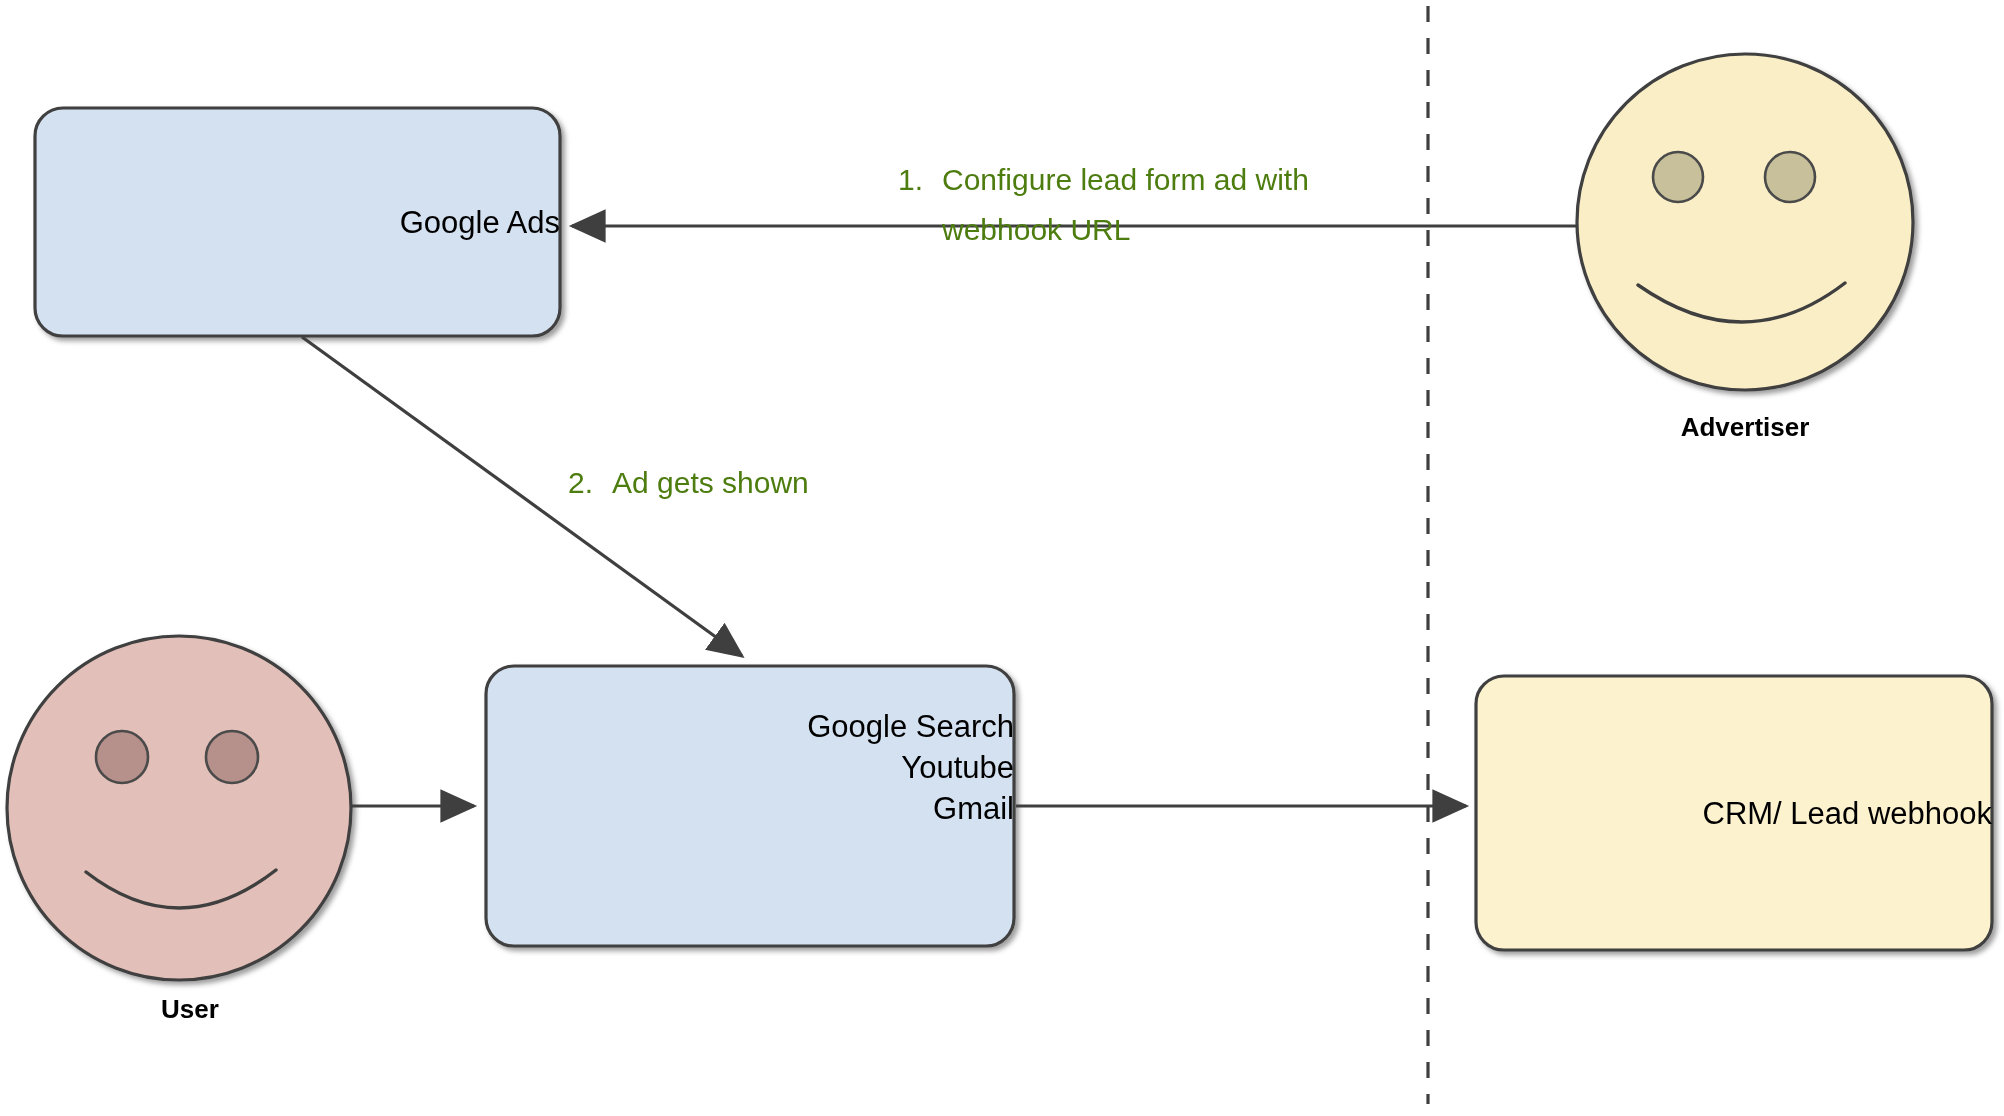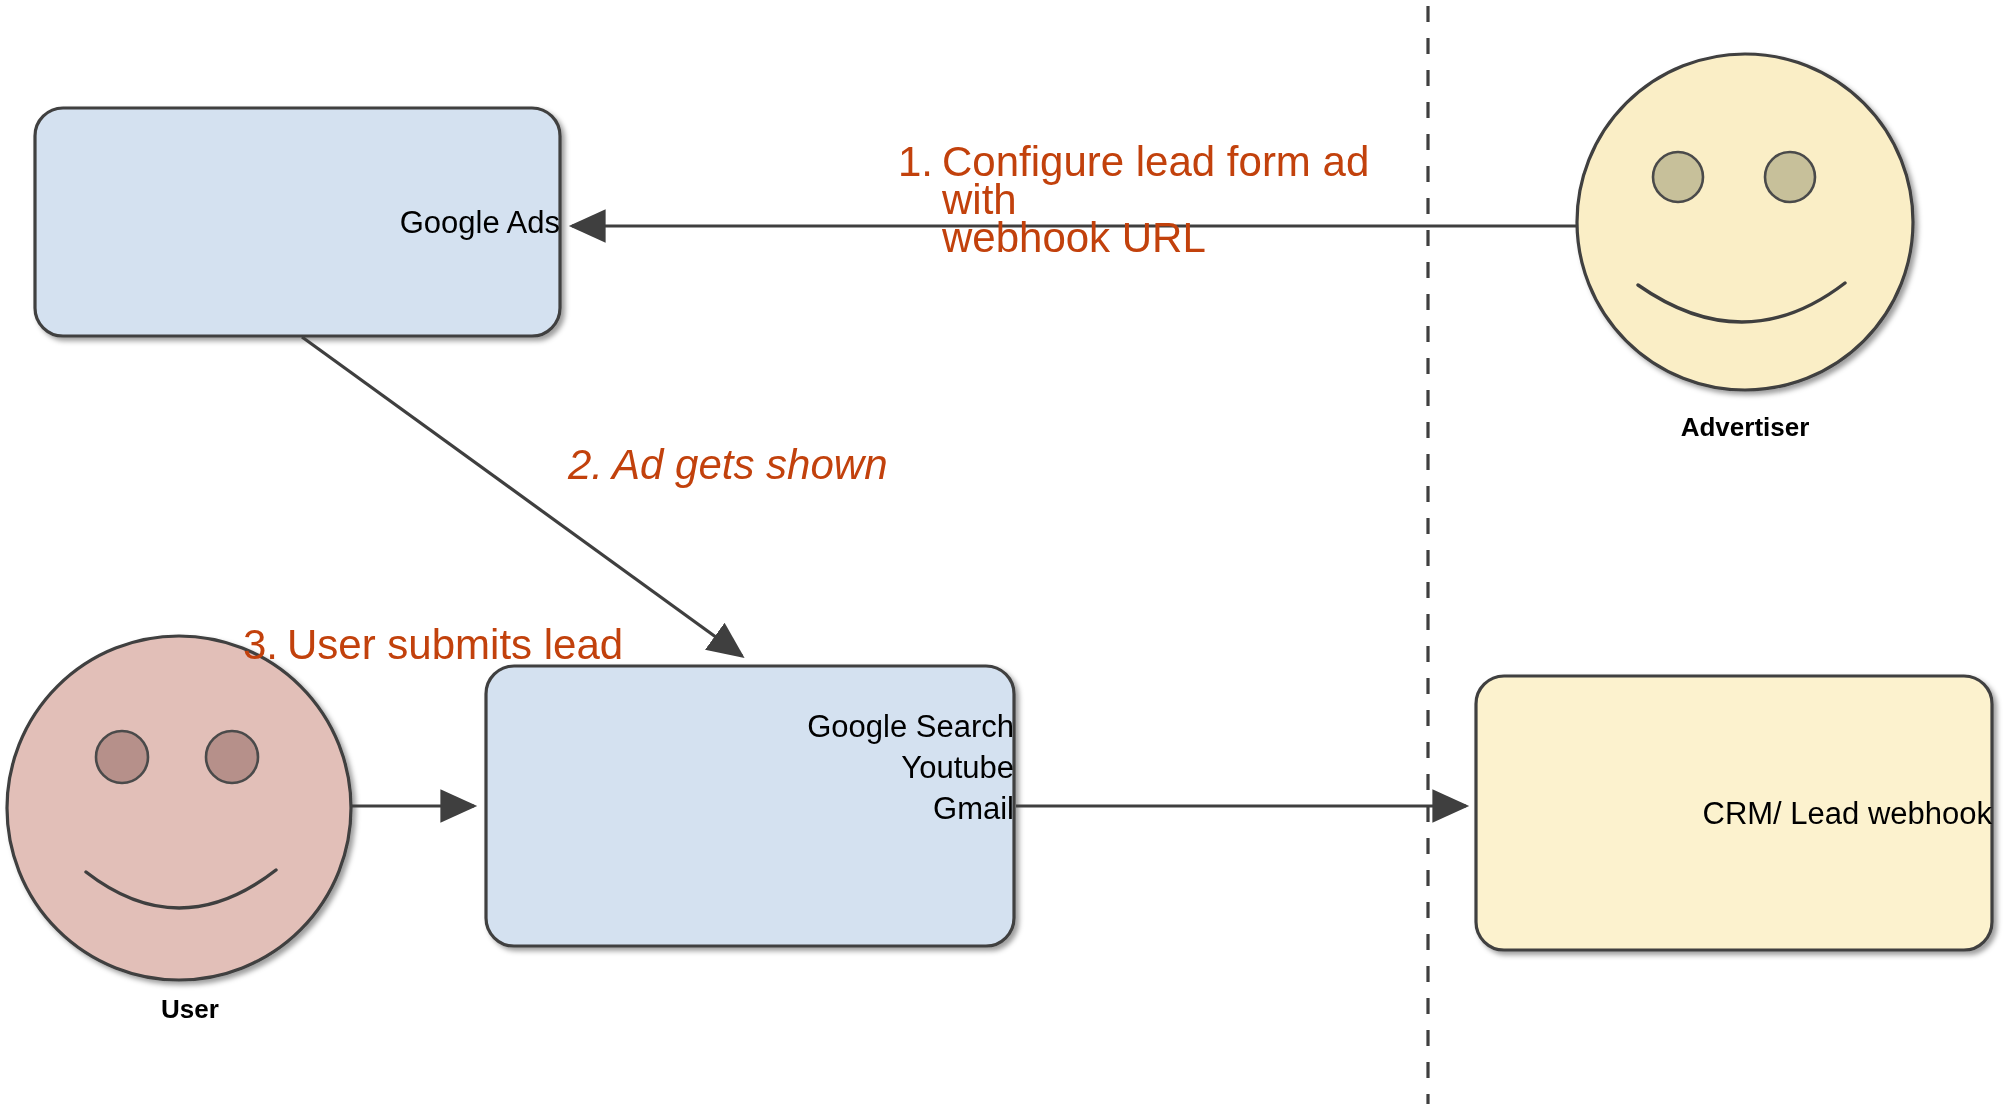--- a/index.html
+++ b/index.html
@@ -32,23 +32,23 @@
     text-align: right;
     color: #000000;
     font-size: 31px;
     line-height: 41px;
     font-family: "Liberation Sans", sans-serif;
     white-space: pre-line;
     pointer-events: none;
   }
   .edge-label {
     position: absolute;
-    color: #c2410c;
-    font-size: 42px;
-    line-height: 38px;
+    color: #4d7c0f;
+    font-size: 30px;
+    line-height: 50px;
     font-family: "Liberation Sans", sans-serif;
     white-space: pre-line;
   }
   .actor-caption {
     position: absolute;
     text-align: center;
     color: #000000;
     font-size: 26px;
     font-weight: bold;
     font-family: "Liberation Sans", sans-serif;
@@ -110,22 +110,19 @@
 
   <div class="actor-caption" style="left:1595px; top:412px; width:300px;">Advertiser</div>
 
   <div class="actor-caption" style="left:40px; top:994px; width:300px;">User</div>
 
   <div class="edge-label" style="left:898px; top:105px; width:520px;">
     <span style="display:inline-block; width:44px;">1.</span><span style="display:inline-block; vertical-align:top; width:450px;">Configure lead form ad with
 webhook URL</span>
   </div>
 
-  <div class="edge-label" style="left:568px; top:408px; width:430px;font-style:italic;">
+  <div class="edge-label" style="left:568px; top:408px; width:430px;">
     <span style="display:inline-block; width:44px;">2.</span><span style="display:inline-block; vertical-align:top;">Ad gets shown</span>
   </div>
 
-  <div class="edge-label" style="left:243px; top:588px; width:430px;">
-    <span style="display:inline-block; width:44px;">3.</span><span style="display:inline-block; vertical-align:top;">User submits lead</span>
-  </div>
 
 
 </div>
 
 </body></html>

